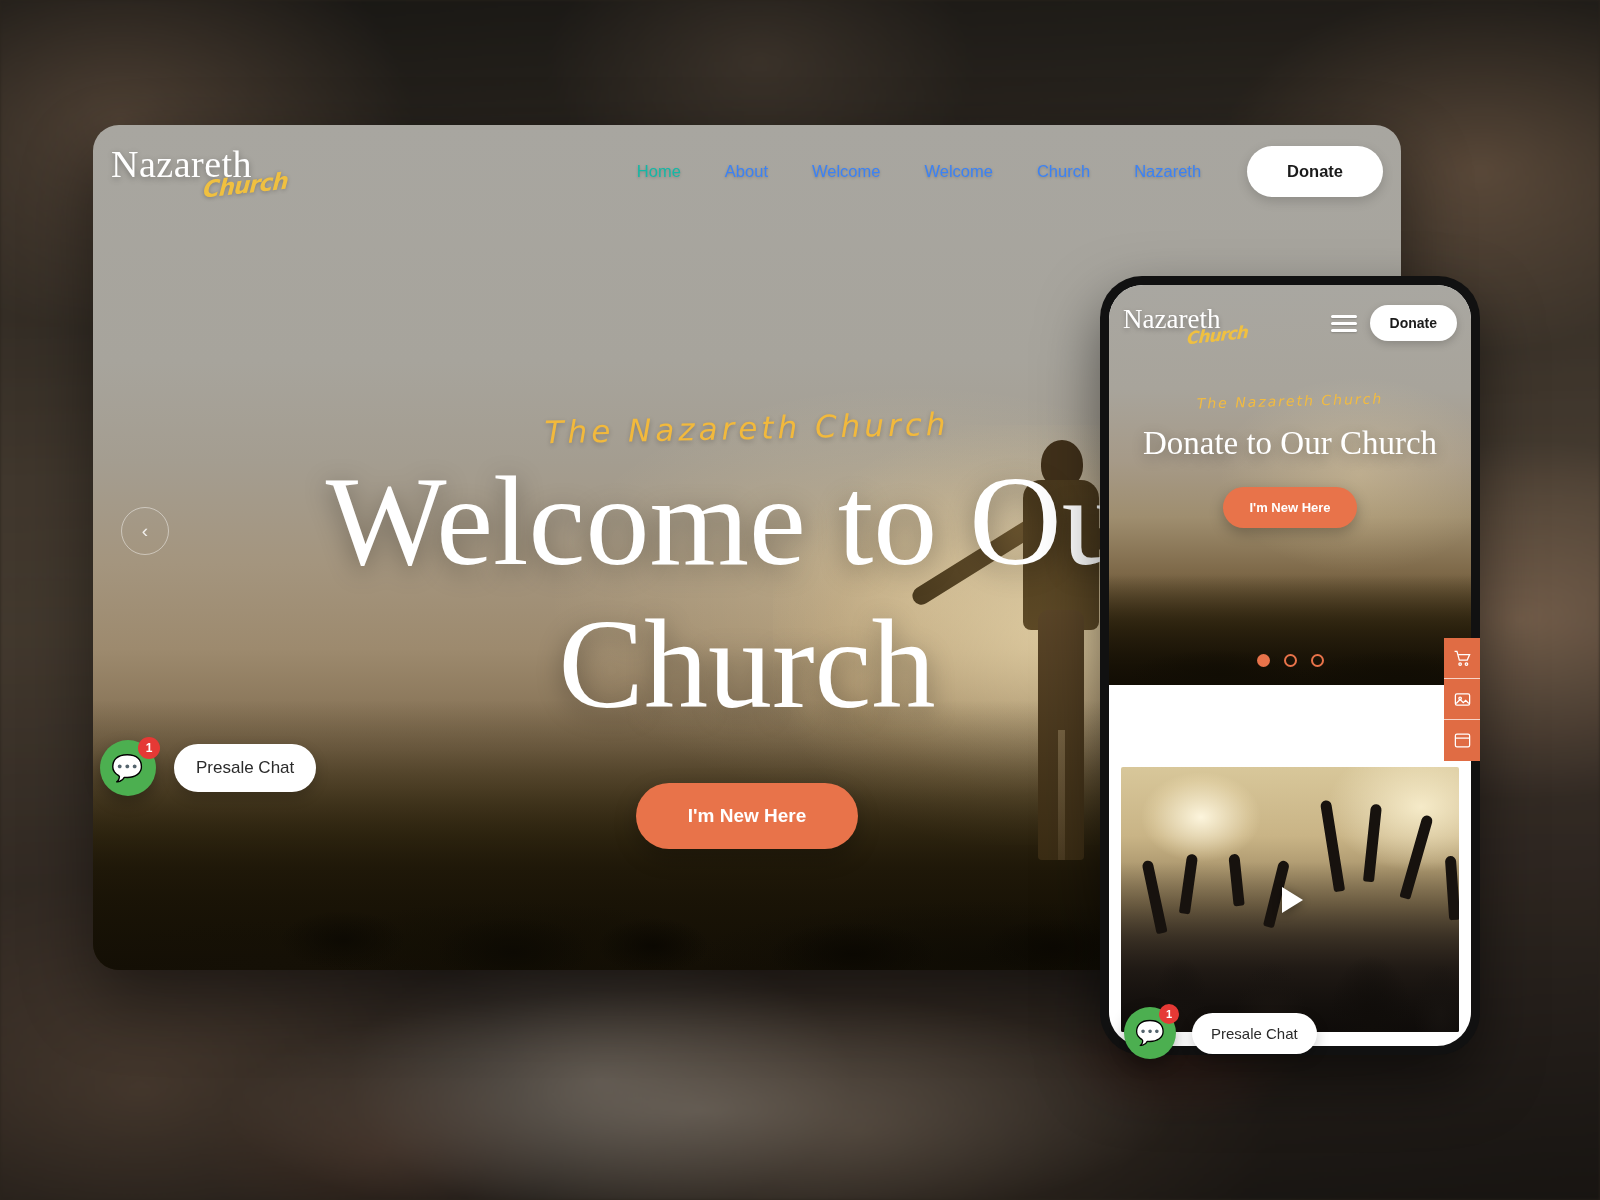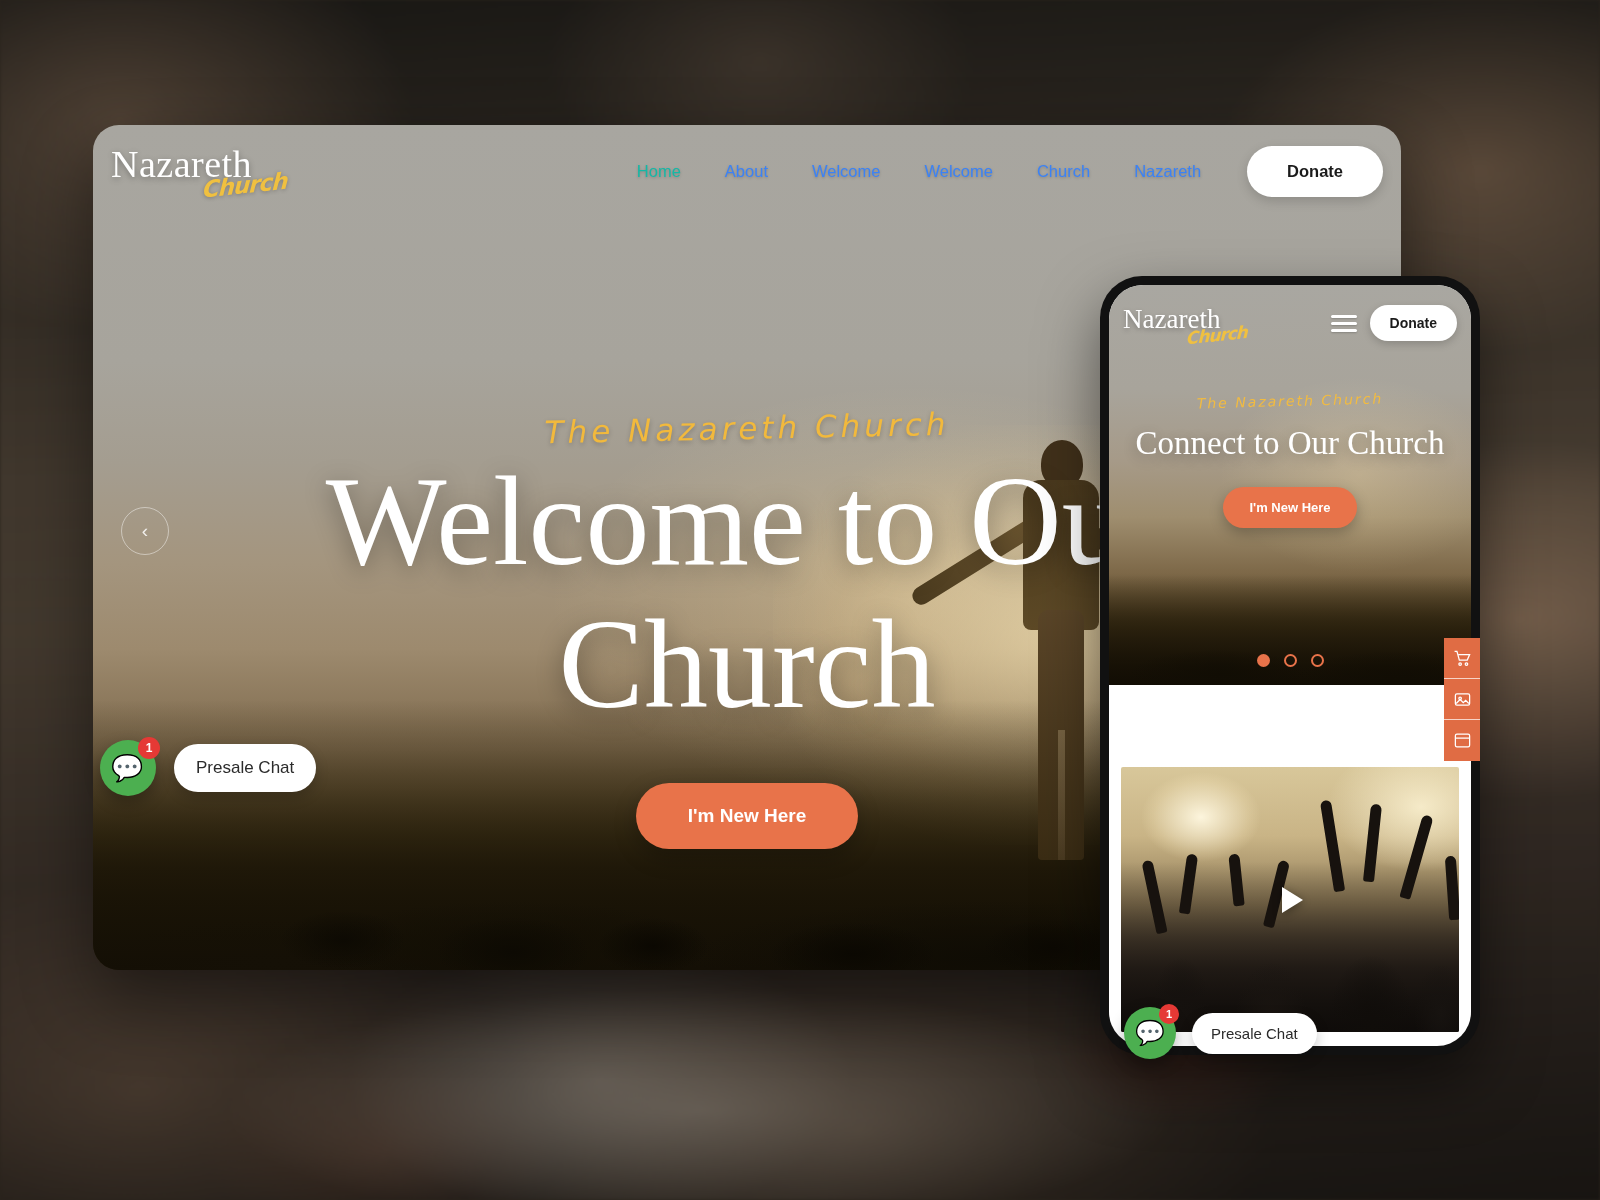--- a/index.html
+++ b/index.html
@@ -427,21 +427,21 @@
             <span></span>
               <span></span>
               <span></span>
           </div>
           <button class="ph-donate">Donate</button>
         </div>
       </div>
 
       <div class="ph-copy">
         <div class="ph-script">The Nazareth Church</div>
-        <div class="ph-title">Connect to Our Church</div>
+        <div class="ph-title">Donate to Our Church</div>
         <button class="ph-cta">I'm New Here</button>
       </div>
 
       <div class="ph-dots">
         <span class="dot filled"></span>
         <span class="dot ring"></span>
         <span class="dot ring"></span>
       </div>
     </div>
 

